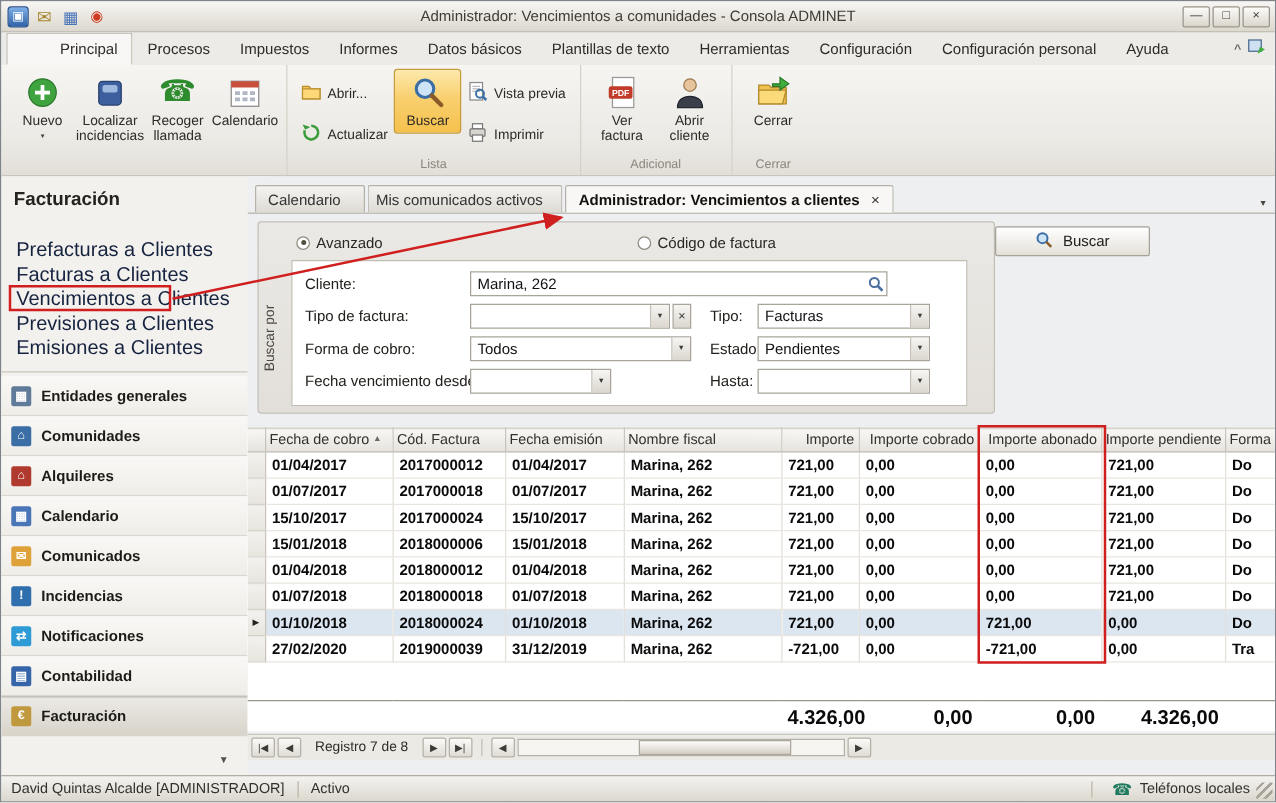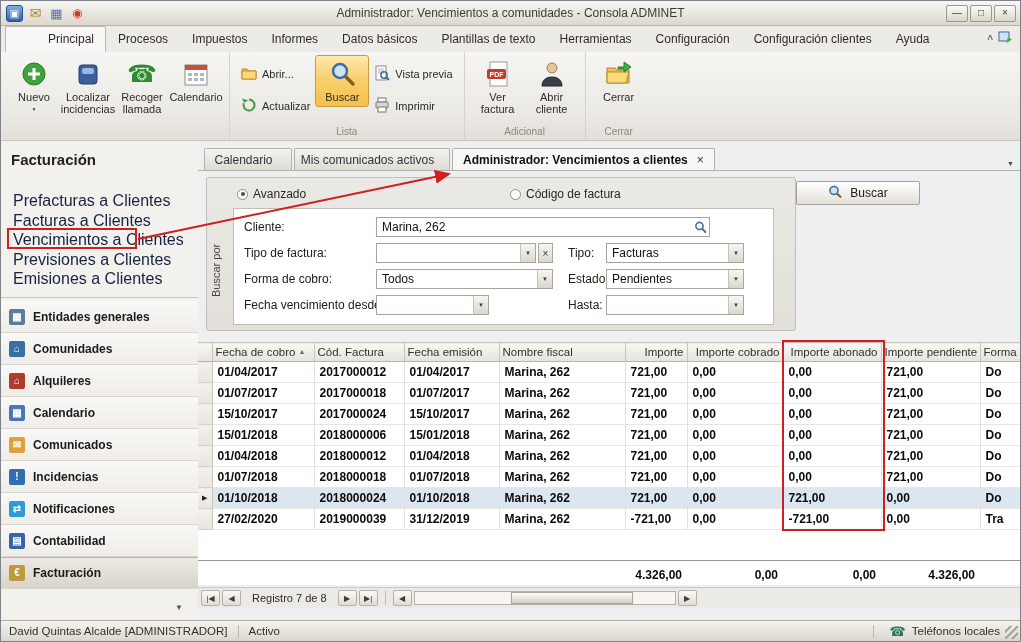--- a/index.html
+++ b/index.html
@@ -122,21 +122,21 @@
   .grid td { height:21px; border-right:1px solid #e3e0da; border-bottom:1px solid #e9e6e0; font-size:12px;
              font-weight:bold; color:#0a0a0a; padding:0 5px; white-space:nowrap; overflow:hidden; background:#fff; }
   .grid td.num { text-align:left; }
   .grid td.ind { background:linear-gradient(#f3f1ee,#e8e5df); border-right:1px solid #c9c5bc;
                  border-bottom:1px solid #d5d2cb; padding:0; text-align:center; font-size:7px; font-weight:normal; }
   .grid tr.selected td { background:#dce6f1; }
   .grid tr.selected td.ind { background:linear-gradient(#f3f1ee,#e8e5df); }
   .grid tr.selected td.ind::after { content:"▶"; color:#222; }
   table.totals { position:absolute; left:0; top:419px; width:824px; border-collapse:collapse; table-layout:fixed;
                  background:#fff; border-top:1px solid #9a968c; }
-  .totals td { height:24px; font-size:12px; font-weight:bold; color:#0a0a0a; text-align:right; padding:4px 5px 0; }
+  .totals td { height:24px; font-size:16px; font-weight:bold; color:#0a0a0a; text-align:right; padding:4px 5px 0; }
 
   
   .navigator { position:absolute; left:0; right:0; top:446px; height:21px; display:flex; align-items:center;
                gap:2px; padding:0 3px; background:#eceae5; border-top:1px solid #cbc7bd; }
   .navbtn { min-width:19px; height:16px; border:1px solid #b5b1a7; border-radius:2px;
             background:linear-gradient(#fbfaf8,#dfdcd4); display:flex; align-items:center; justify-content:center;
             font-size:8px; color:#3f3c36; padding:0 2px; }
   .nav-label { font-size:11px; color:#2f2c28; padding:0 9px; white-space:nowrap; }
   .nav-sep { width:1px; height:14px; background:#c2beb4; margin:0 5px; }
   .hscroll { width:262px; height:14px; border:1px solid #b5b1a7; background:#f6f5f2; position:relative; }
@@ -188,21 +188,21 @@
         <div class="rtab">Informes</div>
 
         <div class="rtab">Datos básicos</div>
 
         <div class="rtab">Plantillas de texto</div>
 
         <div class="rtab">Herramientas</div>
 
         <div class="rtab">Configuración</div>
 
-        <div class="rtab">Configuración clientes</div>
+        <div class="rtab">Configuración personal</div>
 
         <div class="rtab">Ayuda</div>
       </div>
     <div class="rtabs-right">
       <span class="chev-up">^</span>
       <span>
         <svg width="16" height="15">
             <rect x="1" y="2" width="10" height="9" fill="#cfe0f2" stroke="#49688e"></rect>
             <path d="M8 13l6-3.4-4-2.2z" fill="#3fae3f"></path>
           </svg>

